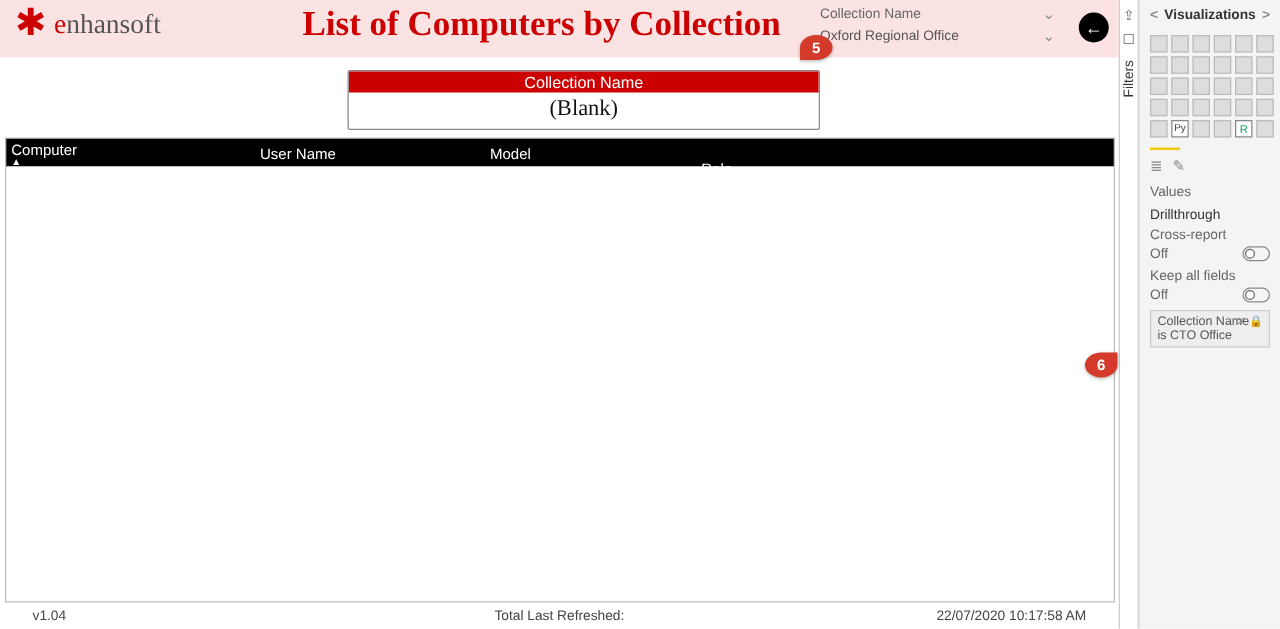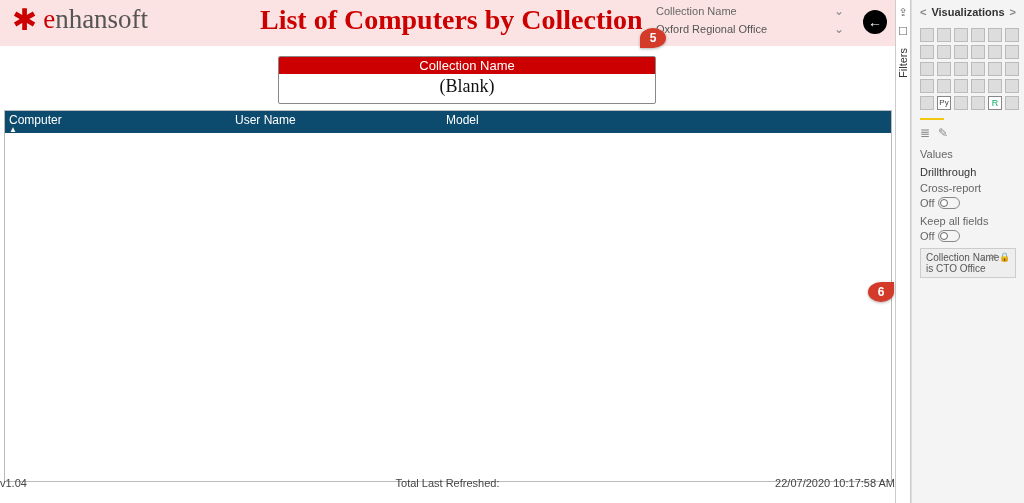--- a/index.html
+++ b/index.html
@@ -1,59 +1,59 @@
 <!DOCTYPE html>
 <html><head>
 <meta charset="utf-8">
 <style>
   html,body{margin:0;padding:0;font-family:"Segoe UI",Arial,sans-serif;font-size:12px;color:#333;background:#fff;}
   .app{display:flex;width:1024px;height:503px;overflow:hidden;}
   .canvas{flex:0 0 895px;height:503px;position:relative;background:#fff;border-right:1px solid #ccc;}
   .hdr{position:absolute;left:0;top:0;width:895px;height:46px;background:#fbe3e3;}
   .logo{position:absolute;left:12px;top:4px;display:flex;align-items:center;gap:6px;}
   .logo-star{color:#cc0000;font-size:30px;line-height:1;}
-  .logo-text{font-family:Georgia,serif;font-size:27px;color:#555;}
-  .title{position:absolute;left:260px;top:4px;font-family:Georgia,"Times New Roman",serif;font-size:28px;font-weight:700;color:#cc0000;}
+  .logo-text{font-family:Georgia,serif;font-size:22px;color:#555;}
+  .title{position:absolute;left:242px;top:4px;font-family:Georgia,"Times New Roman",serif;font-size:28px;font-weight:700;color:#cc0000;}
   .slicer{position:absolute;right:45px;top:4px;width:200px;font-size:11px;color:#666;}
   .slicer-label{display:flex;justify-content:space-between;align-items:center;padding:0 6px 2px 6px;}
   .slicer-value{display:flex;justify-content:space-between;align-items:center;padding:2px 6px;color:#555;}
   .chev{font-size:12px;color:#888;}
   .back{position:absolute;right:8px;top:10px;width:24px;height:24px;border-radius:50%;background:#000;color:#fff;display:flex;align-items:center;justify-content:center;font-weight:700;font-size:14px;}
   .total{position:absolute;left:16px;top:86px;font-size:12px;color:#222;}
   .total span{margin-left:10px;color:#333;}
   .card{position:absolute;left:278px;top:56px;width:376px;height:46px;border:1px solid #888;border-radius:2px;background:#fff;overflow:hidden;}
   .card-hdr{background:#cc0000;color:#fff;text-align:center;font-size:13px;padding:1px 0;}
   .card-val{text-align:center;font-family:Georgia,serif;font-size:18px;color:#111;padding-top:2px;}
   .tbl{position:absolute;left:4px;top:110px;width:886px;height:370px;border:1px solid #bbb;}
-  .tbl-hdr{display:flex;background:#0c4a6e;color:#fff;font-size:12px;height:20px;align-items:flex-start;padding-top:2px;gap:27px;}
+  .tbl-hdr{display:flex;background:#000000;color:#fff;font-size:12px;height:20px;align-items:center;padding-top:2px;}
   .tbl-hdr div{padding-left:4px;}
   .c1{width:195px;}.c2{width:180px;}.c3{width:185px;}.c4{width:165px;}.c5{width:155px;margin-top:24px;}
   .sort-icon{display:block;font-size:8px;line-height:6px;color:#fff;}
-  .ftr{position:absolute;left:0;bottom:10px;width:895px;height:20px;display:flex;align-items:center;justify-content:space-between;padding:0 0;box-sizing:border-box;font-size:11px;color:#444;}
+  .ftr{position:absolute;left:0;bottom:0;width:895px;height:20px;display:flex;align-items:center;justify-content:space-between;padding:0 26px;box-sizing:border-box;font-size:11px;color:#444;}
   .ftr .mid{position:absolute;left:50%;transform:translateX(-50%);}
   
   .callout{position:absolute;background:#d43a2a;color:#fff;width:26px;height:20px;display:flex;align-items:center;justify-content:center;font-size:12px;font-weight:600;box-shadow:0 1px 3px rgba(0,0,0,.3);}
   .callout.c5a{left:640px;top:28px;border-radius:50% 50% 50% 0;}
   .callout.c6a{left:868px;top:282px;border-radius:50% 0 50% 50%;}
   
   .rail{flex:0 0 14px;border-right:1px solid #ccc;display:flex;flex-direction:column;align-items:center;gap:6px;padding-top:6px;color:#666;font-size:11px;}
   .rail .vtext{writing-mode:vertical-rl;transform:rotate(180deg);font-size:11px;color:#333;margin-top:4px;}
   
   .pane{flex:1;background:#f4f4f4;border-left:1px solid #ddd;font-size:11px;color:#444;overflow:hidden;display:flex;flex-direction:column;}
   .pane-hdr{display:flex;justify-content:space-between;align-items:center;padding:6px 8px;font-weight:600;color:#333;}
   .viz-grid{display:grid;grid-template-columns:repeat(6,14px);gap:3px;padding:4px 8px 6px 8px;}
   .viz-grid span{width:14px;height:14px;background:#ddd;border:1px solid #bbb;box-sizing:border-box;}
   .viz-grid .py{background:#fff;border:1px solid #888;font-size:8px;text-align:center;line-height:12px;color:#444;}
   .viz-grid .r{background:#fff;border:1px solid #888;font-size:9px;text-align:center;line-height:12px;color:#1a6;}
   .divider{border-bottom:2px solid #f2c811;width:24px;margin:2px 8px 4px 8px;}
   .sect{padding:2px 8px;}
   .lbl{color:#666;margin:4px 0 2px 0;}
   .field-well{border:1px dashed #bbb;background:#fff;padding:4px 6px;color:#888;margin-bottom:6px;}
   .sub{font-weight:400;color:#333;margin-top:6px;}
-  .toggle{display:flex;align-items:center;gap:4px;margin:3px 0 6px 0;color:#666;}
+  .toggle{display:flex;align-items:center;gap:4px;margin:3px 0 6px 0;color:#666;justify-content:space-between;}
   .toggle .sw{width:20px;height:10px;border:1px solid #888;border-radius:6px;position:relative;}
   .toggle .sw::after{content:"";position:absolute;left:1px;top:1px;width:6px;height:6px;border:1px solid #666;border-radius:50%;background:#fff;}
   .drill-card{background:#eee;border:1px solid #ccc;padding:3px 5px;margin-top:4px;font-size:10px;color:#555;position:relative;}
   .drill-card .icons{position:absolute;right:4px;top:3px;display:flex;gap:3px;color:#888;font-size:9px;}
   .tool-row{display:flex;gap:8px;padding:2px 8px 2px 8px;color:#888;font-size:12px;}
 </style>
 </head>
 <body>
 
 <div class="app">

